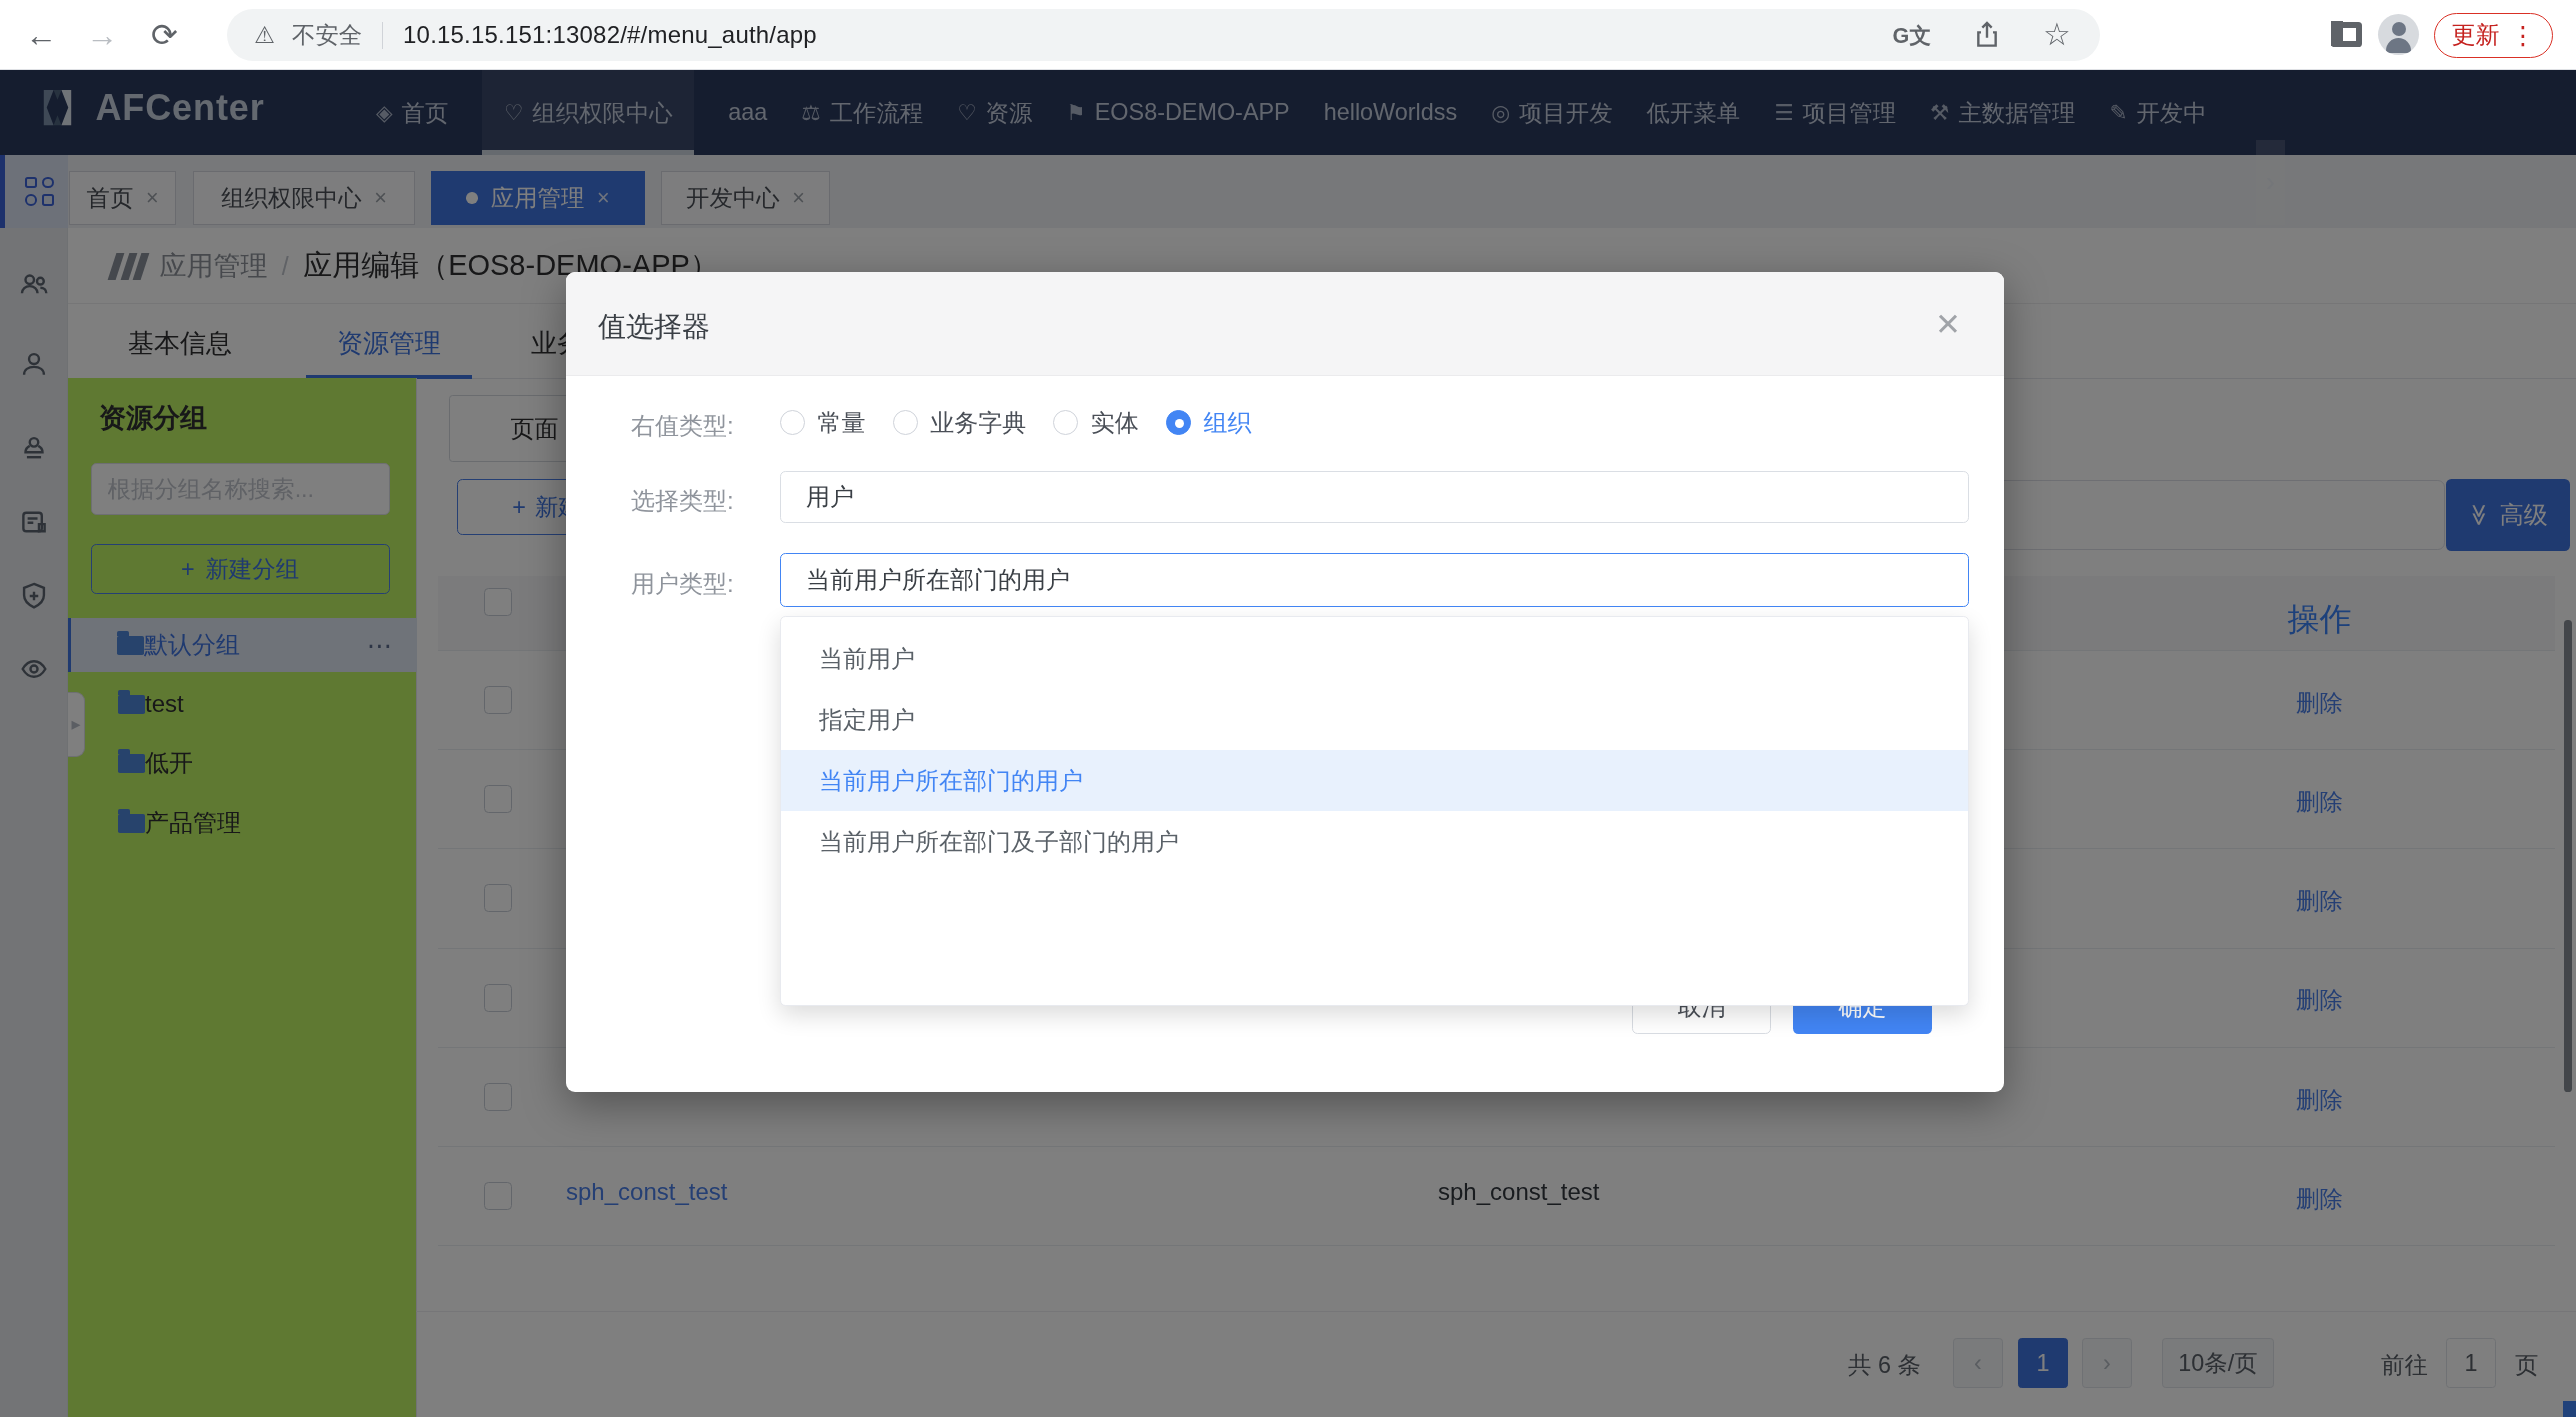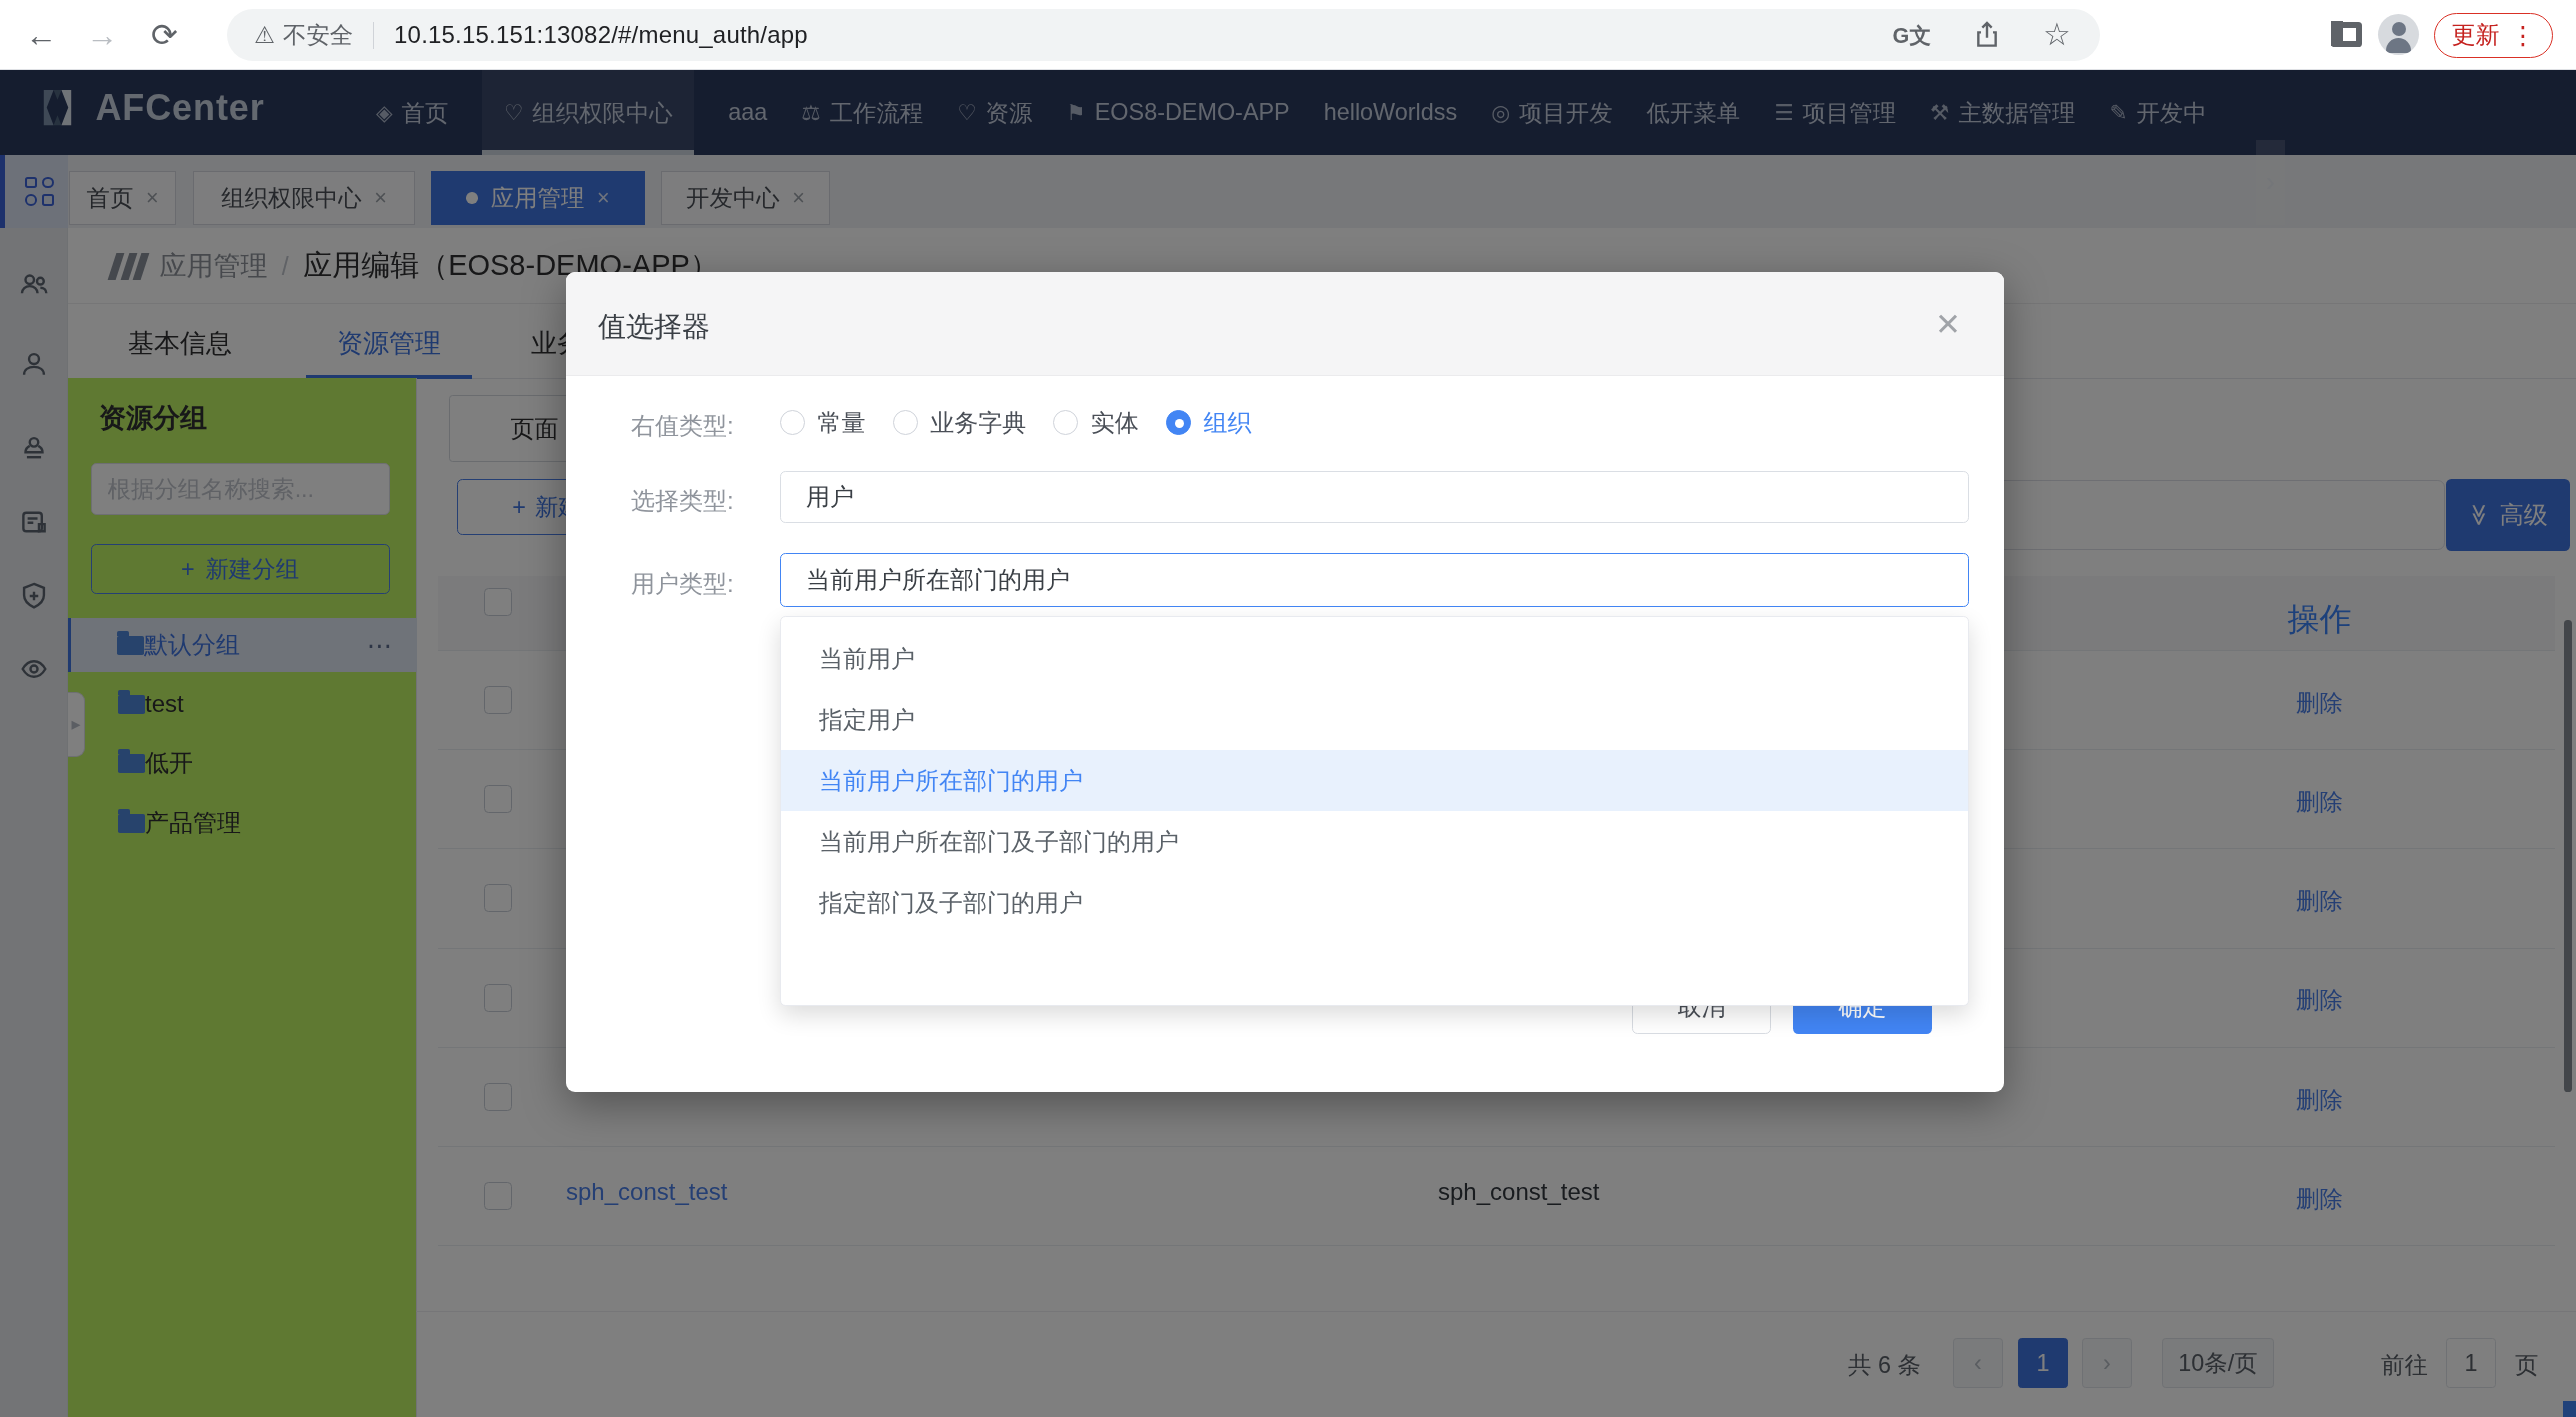--- a/index.html
+++ b/index.html
@@ -7,21 +7,21 @@
 body{font-family:"Liberation Sans","DejaVu Sans",sans-serif;background:#fff}
 #screen{position:relative;width:2576px;height:1418px;overflow:hidden;background:#fff}
 .abs{position:absolute}
 
 
 #browser{position:absolute;left:0;top:0;width:2576px;height:70px;background:#ffffff;border-bottom:0.9px solid #dfe1e5;z-index:60}
 .nav-glyph{font-size:32px;color:#5f6368;line-height:70px}
 .nav-glyph.disabled{color:#b9bdc2}
 #omnibox{position:absolute;left:227px;top:9px;width:1873px;height:52px;background:#f1f3f4;border-radius:26px;display:flex;align-items:center}
 #omnibox .warn{font-size:23.4px;color:#5f6368;margin-left:27px}
-#omnibox .sec{font-size:23.4px;color:#5f6368;margin-left:8px}
+#omnibox .sec{font-size:23.4px;color:#5f6368;margin-left:17px}
 #omnibox .divider{width:0.9px;height:27px;background:#d0d3d8;margin:0 20px}
 #omnibox .url{font-size:24px;color:#202124;letter-spacing:0.2px}
 #omnibox .right-icons{margin-left:auto;display:flex;align-items:center;gap:40px;margin-right:25px;color:#5f6368}
 .share-svg,.star{width:32px;height:32px}
 .star{font-size:31px;line-height:32px;color:#5f6368}
 #sidepanel-icon{position:absolute;left:2331px;top:21.6px;width:31px;height:25px;border:6.3px solid #5f6368;border-radius:3.6px}
 #sidepanel-icon::before{content:"";position:absolute;left:-6.3px;top:-6.3px;width:12.6px;height:25px;background:#5f6368}
 #browser-avatar{position:absolute;left:2378px;top:14.4px;width:41px;height:41px;border-radius:50%;background:#d7dade;overflow:hidden}
 #browser-avatar .head{position:absolute;left:13.5px;top:7.2px;width:14.4px;height:14.4px;border-radius:50%;background:#6d7684}
 #browser-avatar .body{position:absolute;left:8px;top:24px;width:25px;height:14.4px;border-radius:12.6px 12.6px 0 0;background:#6d7684}
@@ -455,18 +455,17 @@
     <div id="m-buttons">
       <div class="btn" id="btn-cancel">取消</div>
       <div class="btn" id="btn-ok">确定</div>
     </div>
 
     <div id="dropdown">
       <div class="dd-opt">当前用户</div>
       <div class="dd-opt">指定用户</div>
       <div class="dd-opt sel">当前用户所在部门的用户</div>
       <div class="dd-opt">当前用户所在部门及子部门的用户</div>
-      <div class="dd-opt">指定部门及子部门的用户</div>
     </div>
   </div>
 
 </div>
 
 
 </body></html>

